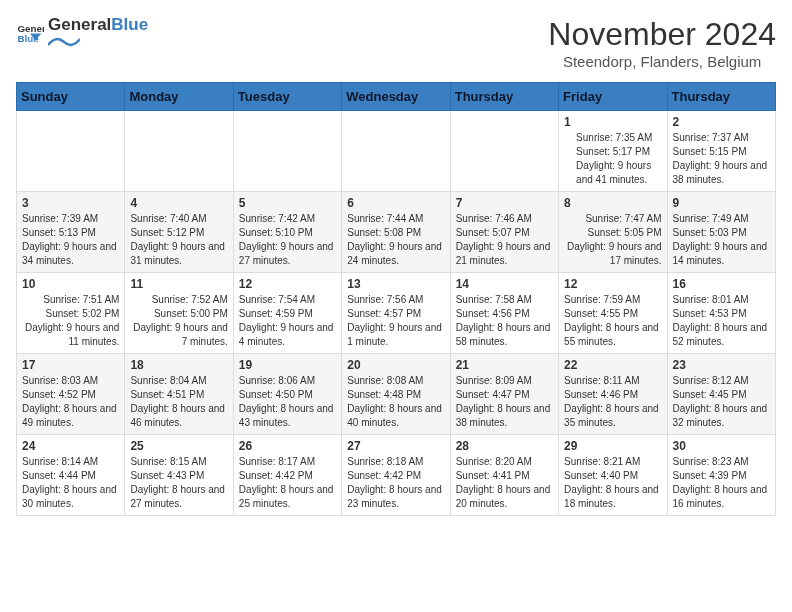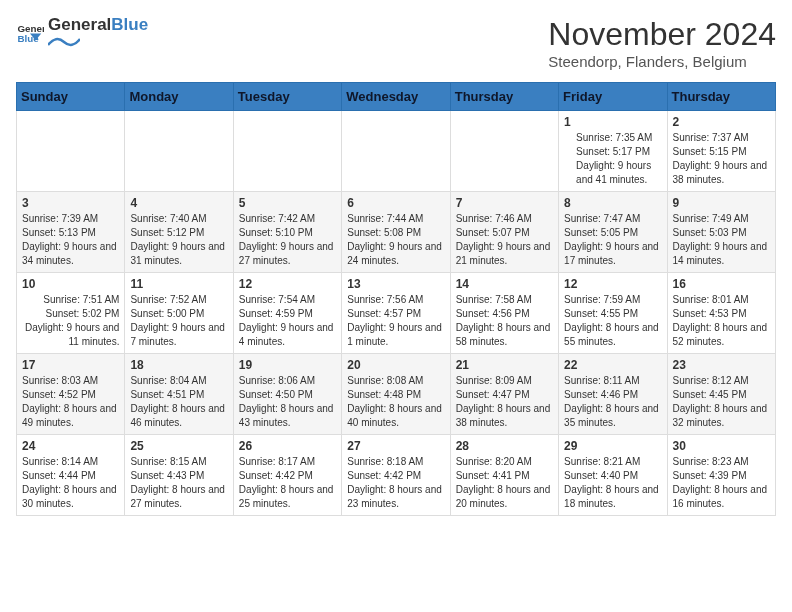--- a/index.html
+++ b/index.html
@@ -19,21 +19,21 @@
     .logo {
       display: flex;
       align-items: center;
       gap: 4px;
     }
     .logo-icon {
       width: 28px;
       height: 28px;
     }
     .title-block {
-      text-align: left;
+      text-align: center;
       margin-left: 8px;
     }
     .main-title {
       font-size: 32px;
       font-weight: normal;
       color: #333;
     }
     .subtitle {
       font-size: 15px;
       color: #555;
@@ -166,41 +166,41 @@
 Daylight: 9 hours and 24 minutes.</div>
         </td>
         <td>
           <span class="day-number">7</span>
           <div class="day-info" style="white-space: pre-line;">Sunrise: 7:46 AM
 Sunset: 5:07 PM
 Daylight: 9 hours and 21 minutes.</div>
         </td>
         <td>
           <span class="day-number">8</span>
-          <div class="day-info" style="white-space: pre-line;">Sunrise: 7:47 AM
+          <div class="day-info" style="white-space: pre-line; text-align: right;">Sunrise: 7:47 AM
 Sunset: 5:05 PM
 Daylight: 9 hours and 17 minutes.</div>
         </td>
         <td>
           <span class="day-number">9</span>
           <div class="day-info" style="white-space: pre-line;">Sunrise: 7:49 AM
 Sunset: 5:03 PM
 Daylight: 9 hours and 14 minutes.</div>
         </td>
       </tr>
       <tr>
         <td>
           <span class="day-number">10</span>
           <div class="day-info" style="white-space: pre-line; text-align: right;">Sunrise: 7:51 AM
 Sunset: 5:02 PM
 Daylight: 9 hours and 11 minutes.</div>
         </td>
         <td>
           <span class="day-number">11</span>
-          <div class="day-info" style="white-space: pre-line;">Sunrise: 7:52 AM
+          <div class="day-info" style="white-space: pre-line; text-align: right;">Sunrise: 7:52 AM
 Sunset: 5:00 PM
 Daylight: 9 hours and 7 minutes.</div>
         </td>
         <td>
           <span class="day-number">12</span>
           <div class="day-info" style="white-space: pre-line;">Sunrise: 7:54 AM
 Sunset: 4:59 PM
 Daylight: 9 hours and 4 minutes.</div>
         </td>
         <td>

